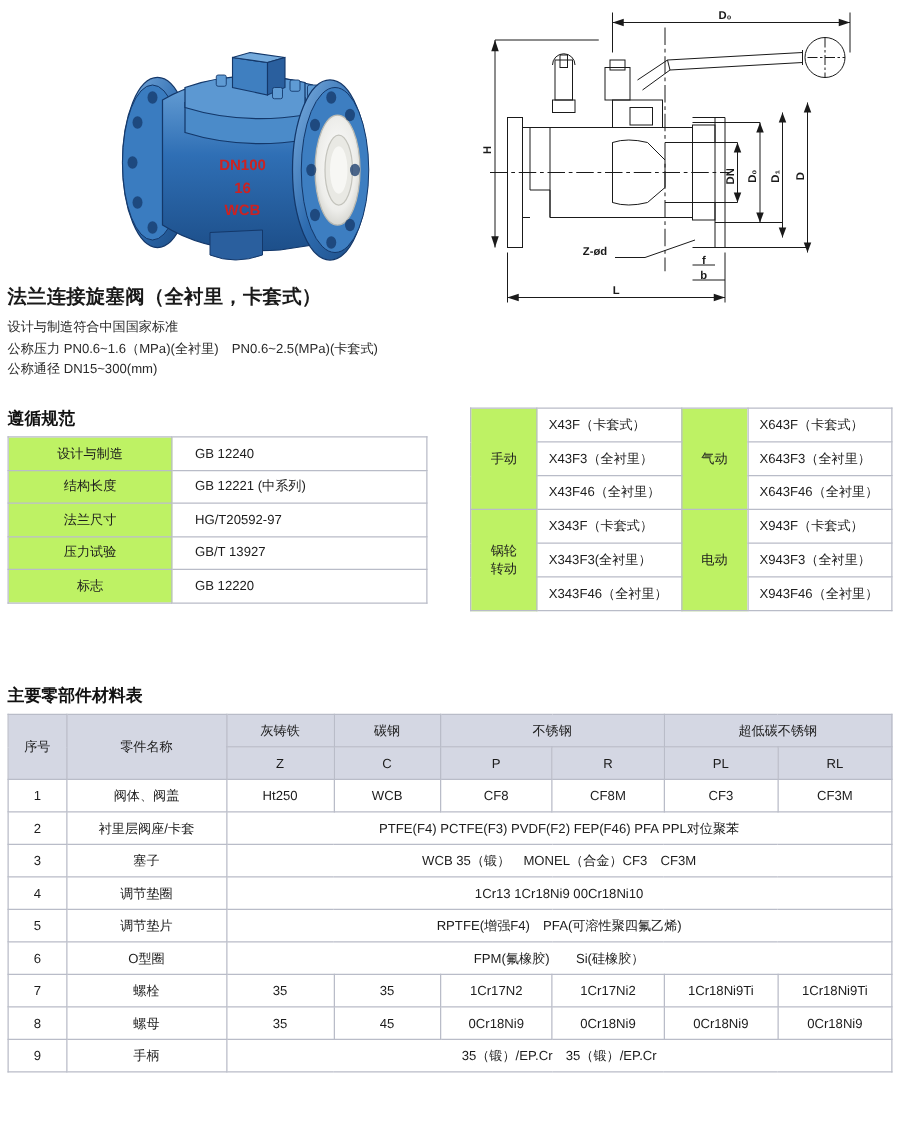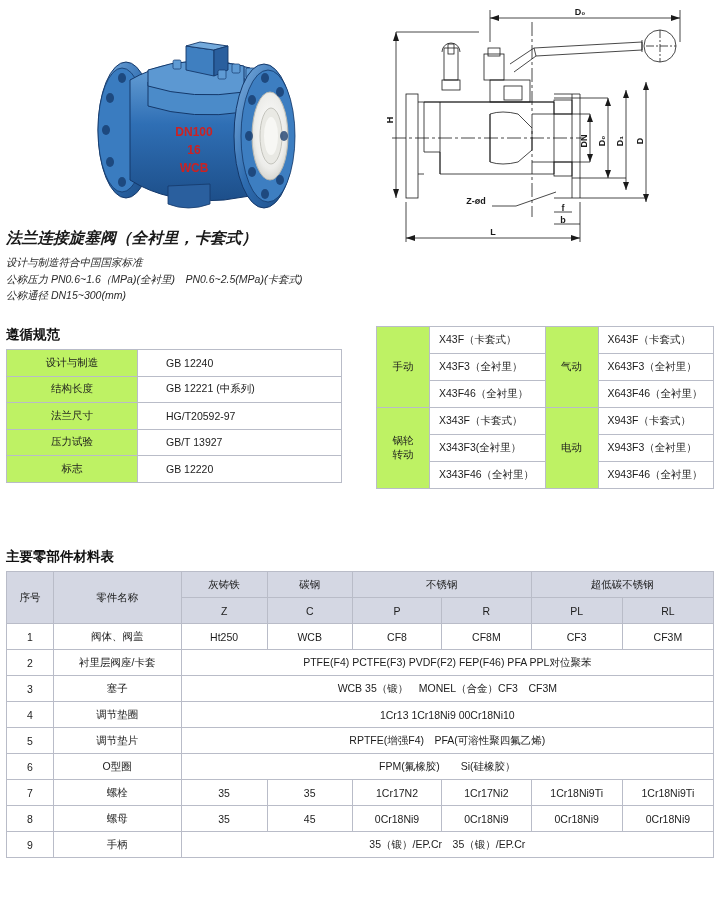--- a/index.html
+++ b/index.html
@@ -15,21 +15,21 @@
 
   
   .top{position:relative;height:320px;}
 
   .photo{position:absolute;left:18px;top:8px;width:330px;height:220px;}
   .photo svg{display:block;}
 
   .drawing{position:absolute;left:384px;top:2px;width:344px;height:250px;}
   .drawing svg{display:block;}
 
-  .title-block{position:absolute;left:6px;top:228px;width:360px;font-style:italic;}
+  .title-block{position:absolute;left:6px;top:228px;width:360px;}
   .prod-title{
     font-size:15.5px;font-weight:bold;color:#1a1a1a;
     letter-spacing:.2px;margin:0 0 7px 0;line-height:1.25;
   }
   .prod-line{font-size:10.5px;color:#2a2a2a;line-height:1.55;margin:0;}
 
   
   .sec-h{font-size:13.5px;font-weight:bold;color:#111;margin:0 0 5px 0;}
 
   
@@ -44,21 +44,21 @@
   .shade{background:#bef264;text-align:center;}
   .plain{background:#ffffff;}
 
   
   .mid{position:absolute;left:0;top:326px;width:720px;height:212px;}
   .mid-left{position:absolute;left:6px;top:0;width:336px;}
   .mid-right{position:absolute;left:376px;top:0;width:338px;}
 
   .spec-tbl td{height:25.5px;}
   .spec-tbl td.k{width:118px;}
-  .spec-tbl td.v{padding-left:28px;}
+  .spec-tbl td.v{padding-left:18px;}
 
   .model-tbl td{height:26px;text-align:center;}
   .model-tbl td.lbl{width:40px;font-size:10.5px;}
   .model-tbl td.val{text-align:left;padding-left:9px;font-size:10.5px;}
 
   
   .mat-wrap{position:absolute;left:6px;top:548px;width:708px;}
   .mat-tbl td{height:25px;text-align:center;font-size:10.5px;}
   .mat-tbl td.hd{background:#d4d7e3;}
   .mat-tbl td.c-no{width:40px;}

